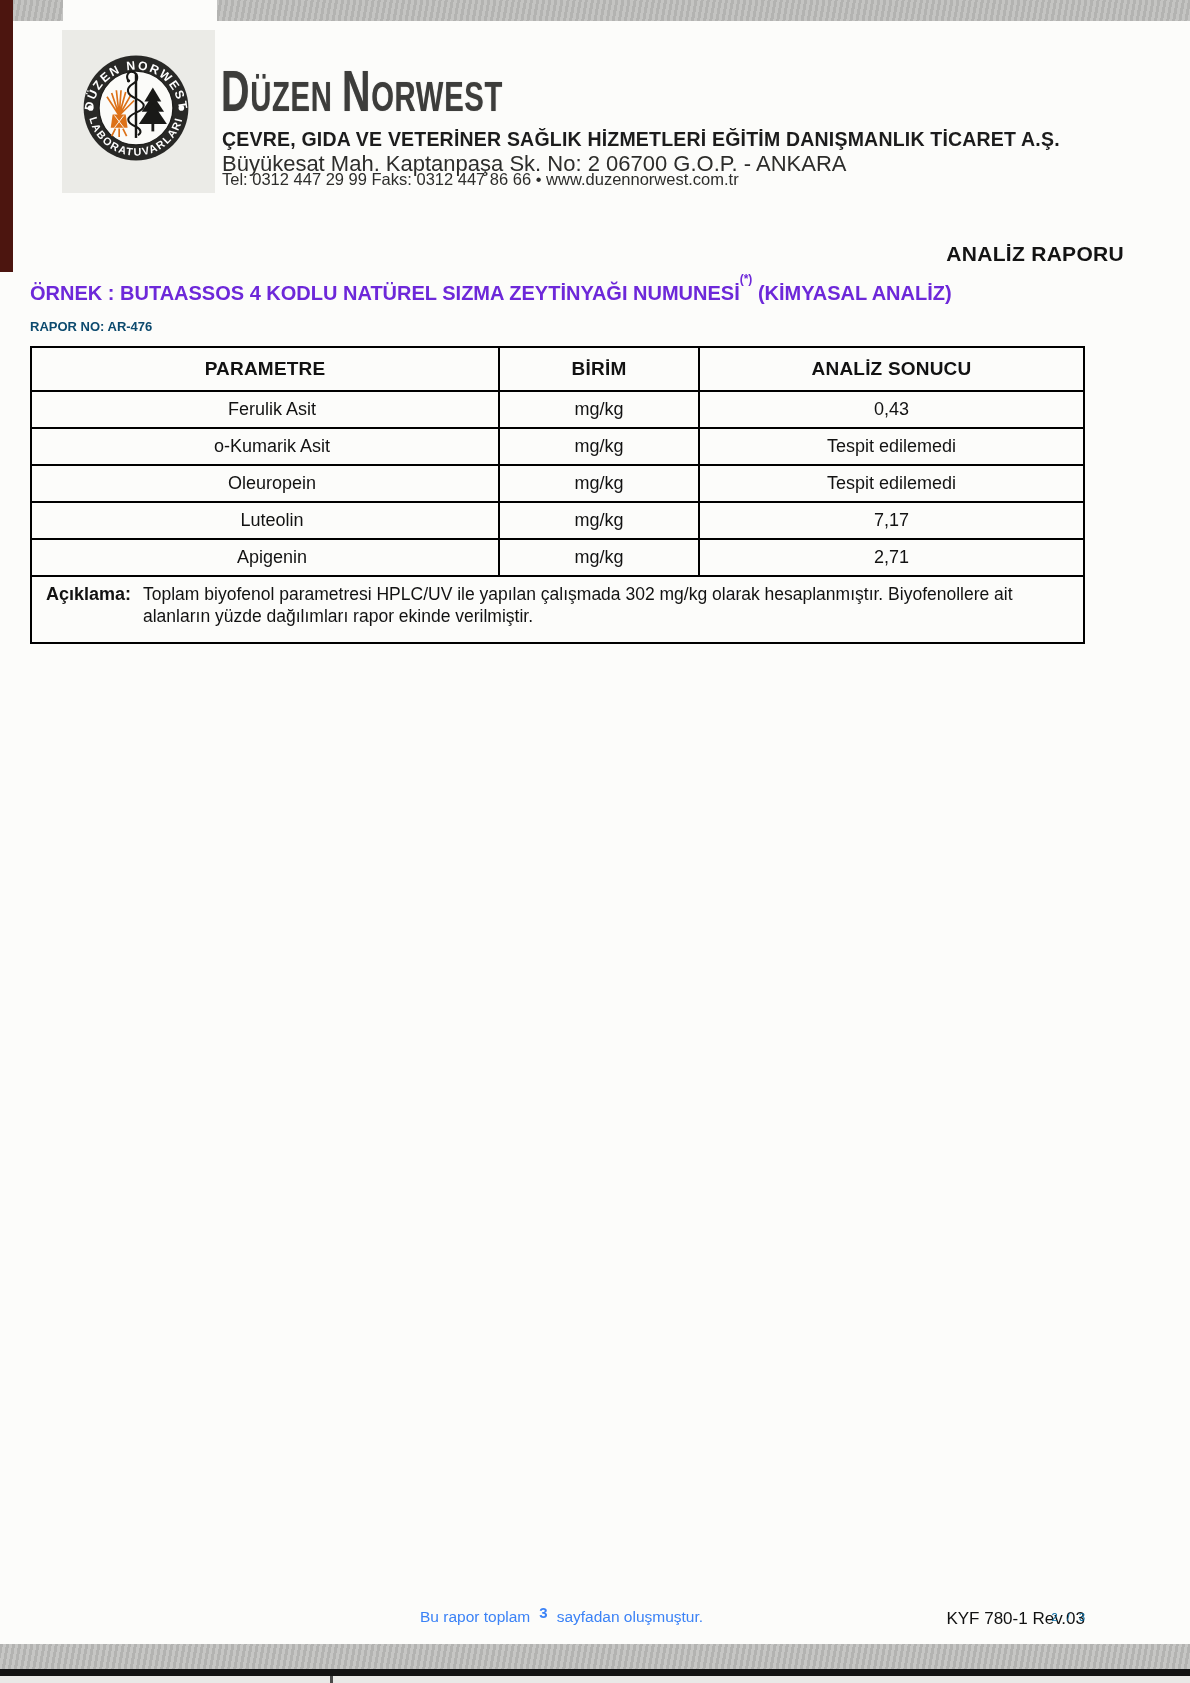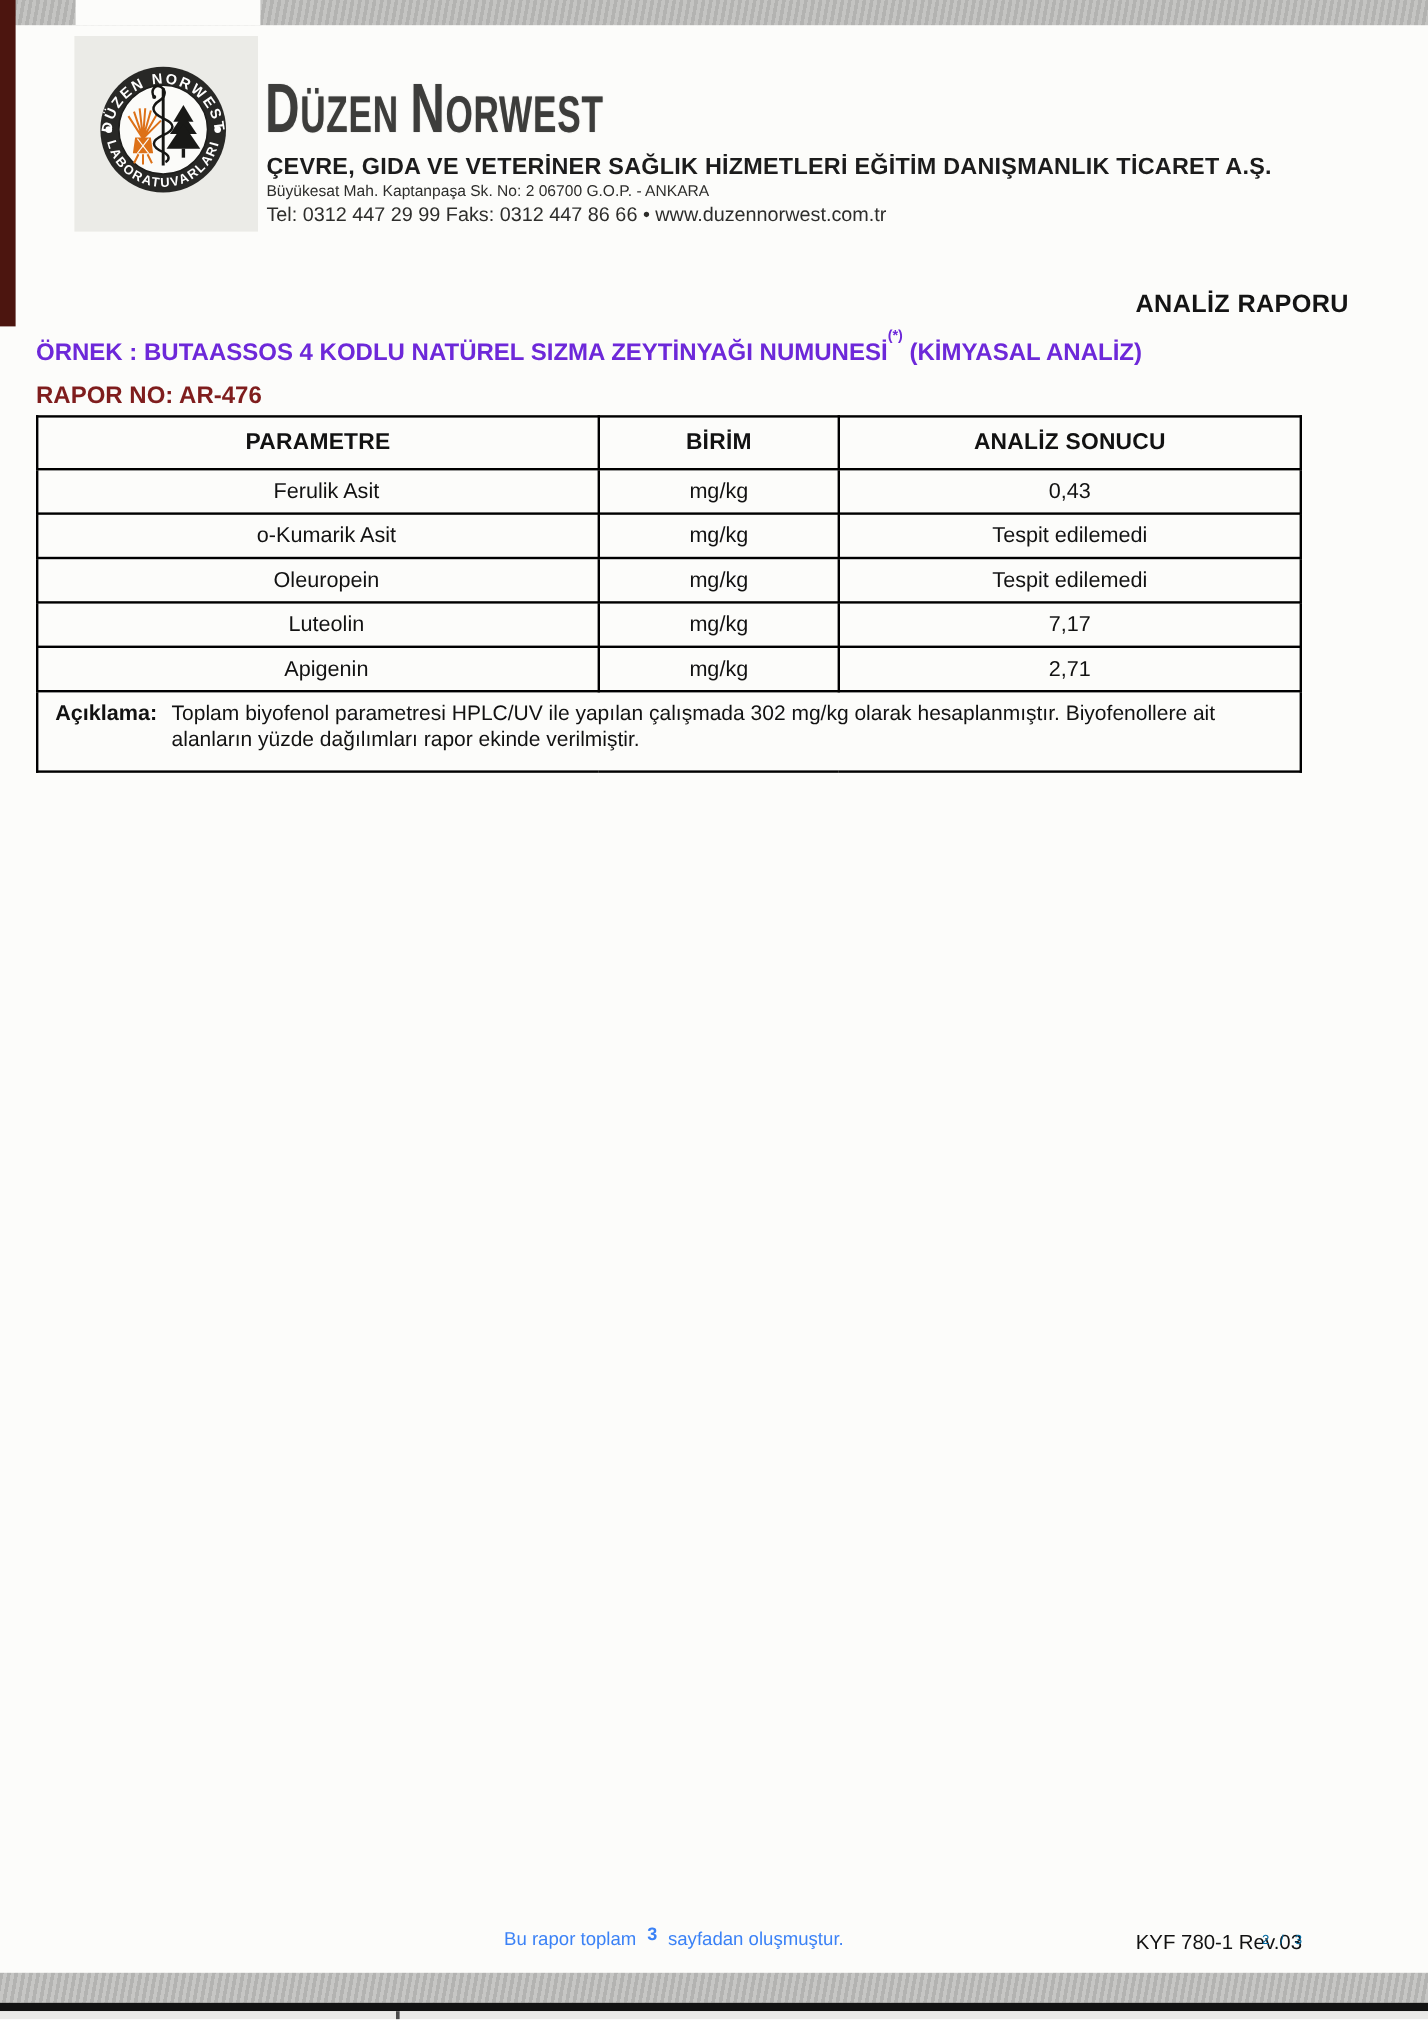--- a/index.html
+++ b/index.html
@@ -21,29 +21,29 @@
   .logo-box{position:absolute;left:62px;top:30px;width:153px;height:163px;background:#ebebe7;}
   .logo-svg{position:absolute;left:78px;top:50px;}
   .brand{position:absolute;left:221px;top:62px;line-height:58px;font-weight:700;color:#3d3d3b;
          white-space:nowrap;transform:scaleX(.68);transform-origin:0 0;letter-spacing:1px;
          text-shadow:0 0 1px rgba(70,70,70,.55);}
   .brand .big{font-size:58px;}
   .brand .small{font-size:43px;}
   .brand .gap{margin-left:14px;}
   .subtitle{position:absolute;left:222px;top:128px;font-size:19.5px;font-weight:700;color:#1c1c1c;
             letter-spacing:.2px;white-space:nowrap;}
-  .addr{position:absolute;left:222px;top:151px;font-size:13px;color:#2d2d2b;white-space:nowrap;}
+  .addr{position:absolute;left:222px;top:151px;font-size:22px;color:#2d2d2b;white-space:nowrap;}
   .tel{position:absolute;left:222px;top:170px;font-size:16.5px;color:#2d2d2b;white-space:nowrap;}
 
   
   .doc-title{position:absolute;left:58px;top:242px;width:1066px;text-align:right;
              font-size:21px;font-weight:700;letter-spacing:.3px;color:#141414;}
   .ornek{position:absolute;left:30px;top:281px;font-size:20px;font-weight:700;white-space:nowrap;color:#6d28d9;}
   .ornek sup{font-size:12px;position:relative;top:-9px;}
-  .raporno{position:absolute;left:30px;top:319px;font-size:20px;font-weight:700;color:#7f1d1d;}
+  .raporno{position:absolute;left:30px;top:319px;font-size:13px;font-weight:700;color:#0c4a6e;}
 
   
   table.analysis{position:absolute;left:30px;top:346px;width:1053px;border-collapse:collapse;table-layout:fixed;}
   .analysis th,.analysis td{border:2px solid #000000;color:#121212;overflow:hidden;}
   .analysis th{height:40px;font-size:19px;font-weight:700;text-align:center;letter-spacing:.2px;}
   .analysis td{height:33px;font-size:18px;}
   .analysis td.param{text-align:center;padding-left:15px;}
   .analysis td.unit,.analysis td.result{text-align:center;}
   .analysis td.note-cell{height:58px;vertical-align:top;padding:7px 0 0 14px;}
   .note-wrap{display:flex;}

